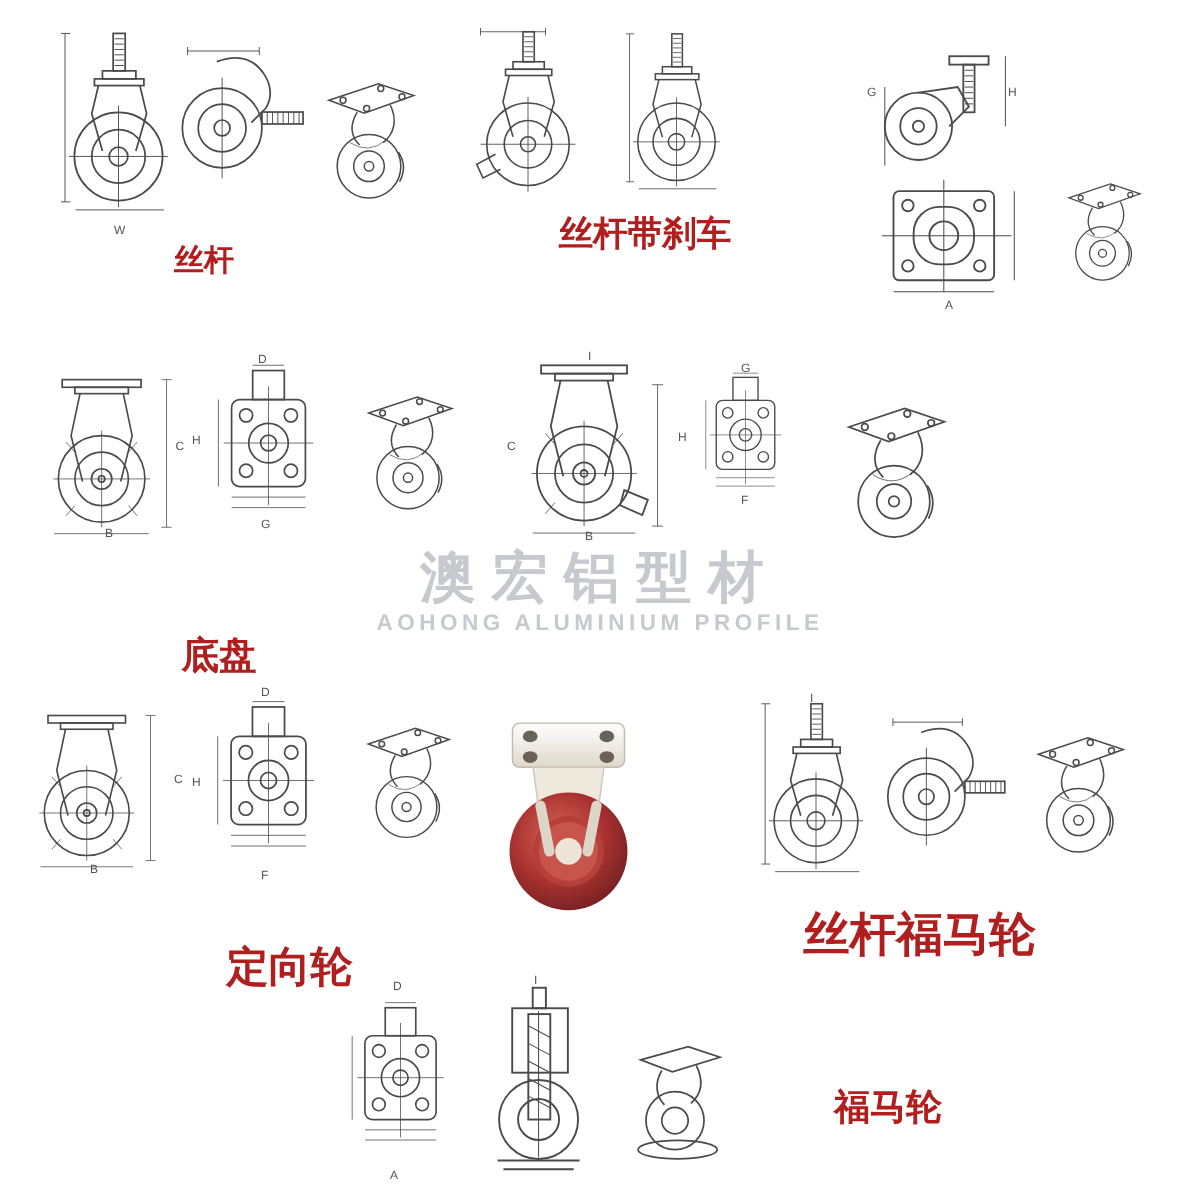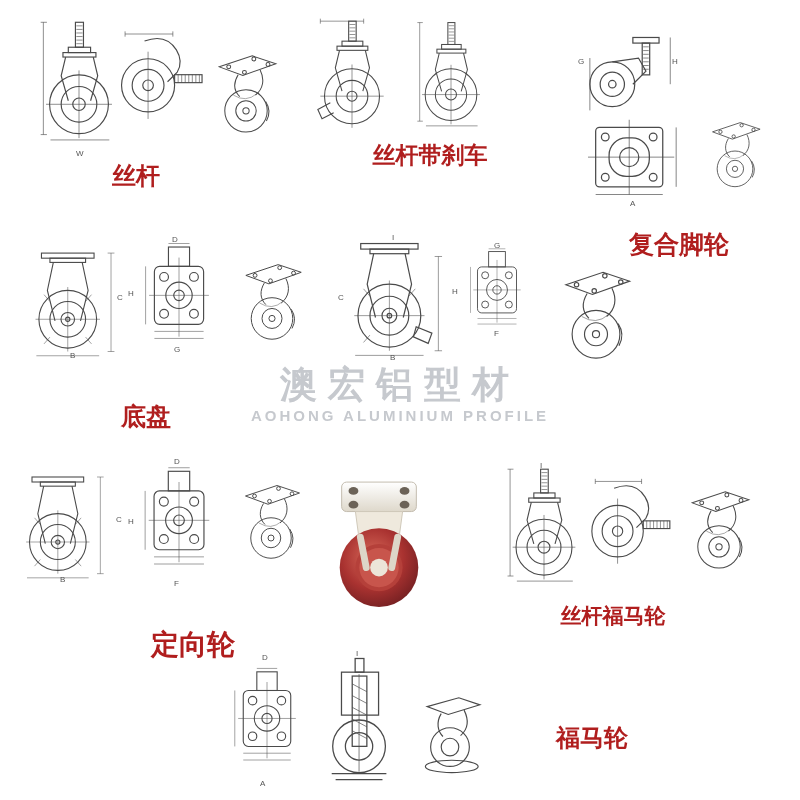--- a/index.html
+++ b/index.html
@@ -241,21 +241,21 @@
   <div class="drw" style="left:118px;top:30px;width:92px;height:100px">
       <svg>
         <use href="#sym-stem-sideR"></use>
       </svg>
     </div>
   <div class="drw" style="left:205px;top:48px;width:82px;height:88px">
       <svg>
         <use href="#sym-caster-3d"></use>
       </svg>
     </div>
-  <div class="label" style="left:136px;top:160px;font-size:24px">丝杆</div>
+  <div class="label" style="left:136px;top:160px;font-size:20px">丝杆</div>
 
   <div class="drw" style="left:312px;top:16px;width:80px;height:122px">
       <svg>
         <use href="#sym-brake-stem"></use>
       </svg>
     </div>
   <div class="drw" style="left:415px;top:12px;width:72px;height:126px">
       <svg>
         <use href="#sym-stem-front"></use>
       </svg>
@@ -270,38 +270,37 @@
   <div class="drw" style="left:576px;top:114px;width:116px;height:92px">
       <svg>
         <use href="#sym-plate-top"></use>
       </svg>
     </div>
   <div class="drw" style="left:698px;top:116px;width:74px;height:74px">
       <svg>
         <use href="#sym-caster-3d"></use>
       </svg>
     </div>
-  <div class="label" style="left:679px;top:228px;font-size:25px">复合脚轮</div>
 
   <div class="drw" style="left:22px;top:248px;width:100px;height:112px">
       <svg>
         <use href="#sym-caster-side"></use>
       </svg>
     </div>
   <div class="drw" style="left:138px;top:240px;width:82px;height:116px">
       <svg>
         <use href="#sym-plate-front"></use>
       </svg>
     </div>
   <div class="drw" style="left:232px;top:248px;width:80px;height:104px">
       <svg>
         <use href="#sym-caster-3d"></use>
       </svg>
     </div>
-  <div class="label" style="left:146px;top:400px;font-size:25px">底盘</div>
+  <div class="label" style="left:146px;top:420px;font-size:25px">底盘</div>
 
   <div class="drw" style="left:342px;top:238px;width:104px;height:122px">
       <svg>
         <use href="#sym-caster-side-brake"></use>
       </svg>
     </div>
   <div class="drw" style="left:458px;top:246px;width:78px;height:92px">
       <svg>
         <use href="#sym-plate-front"></use>
       </svg>
@@ -367,21 +366,21 @@
   <div class="drw" style="left:588px;top:478px;width:90px;height:96px">
       <svg>
         <use href="#sym-stem-sideR"></use>
       </svg>
     </div>
   <div class="drw" style="left:676px;top:484px;width:86px;height:88px">
       <svg>
         <use href="#sym-caster-3d"></use>
       </svg>
     </div>
-  <div class="label" style="left:613px;top:602px;font-size:21px">丝杆福马轮</div>
+  <div class="label" style="left:613px;top:602px;font-size:31px">丝杆福马轮</div>
 
   <div class="drw" style="left:228px;top:658px;width:78px;height:126px">
       <svg>
         <use href="#sym-plate-front"></use>
       </svg>
     </div>
   <div class="drw" style="left:320px;top:654px;width:82px;height:132px">
       <svg>
         <use href="#sym-leveling-side"></use>
       </svg>

